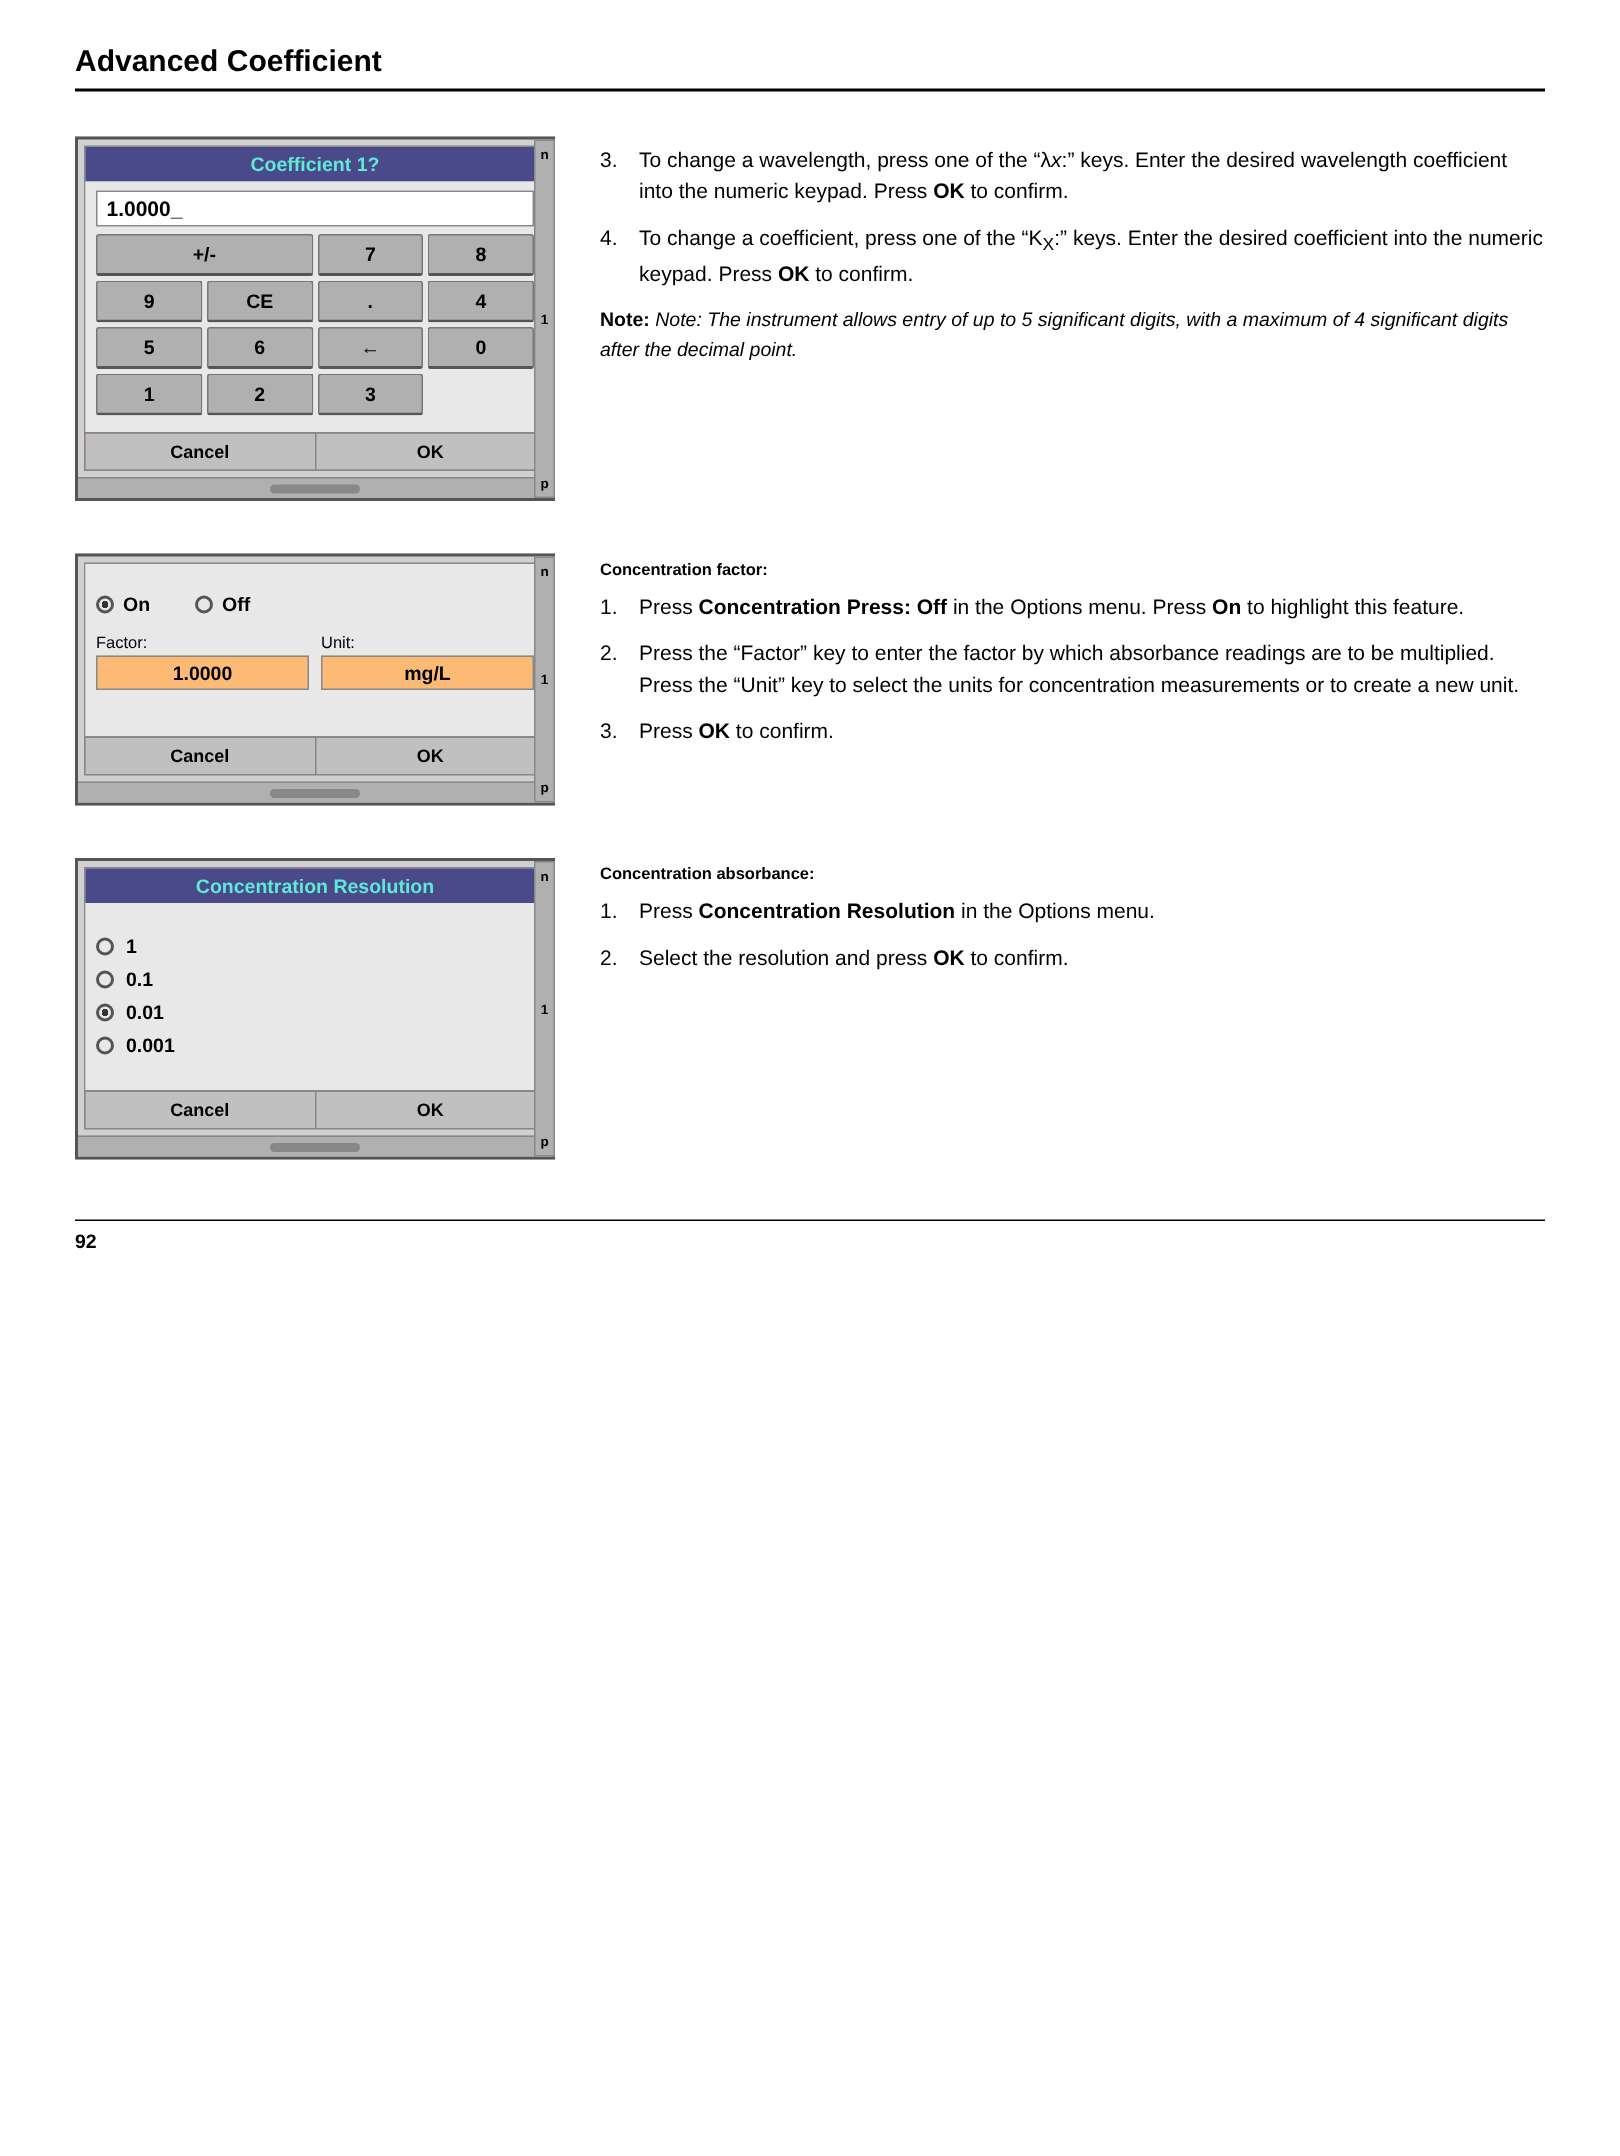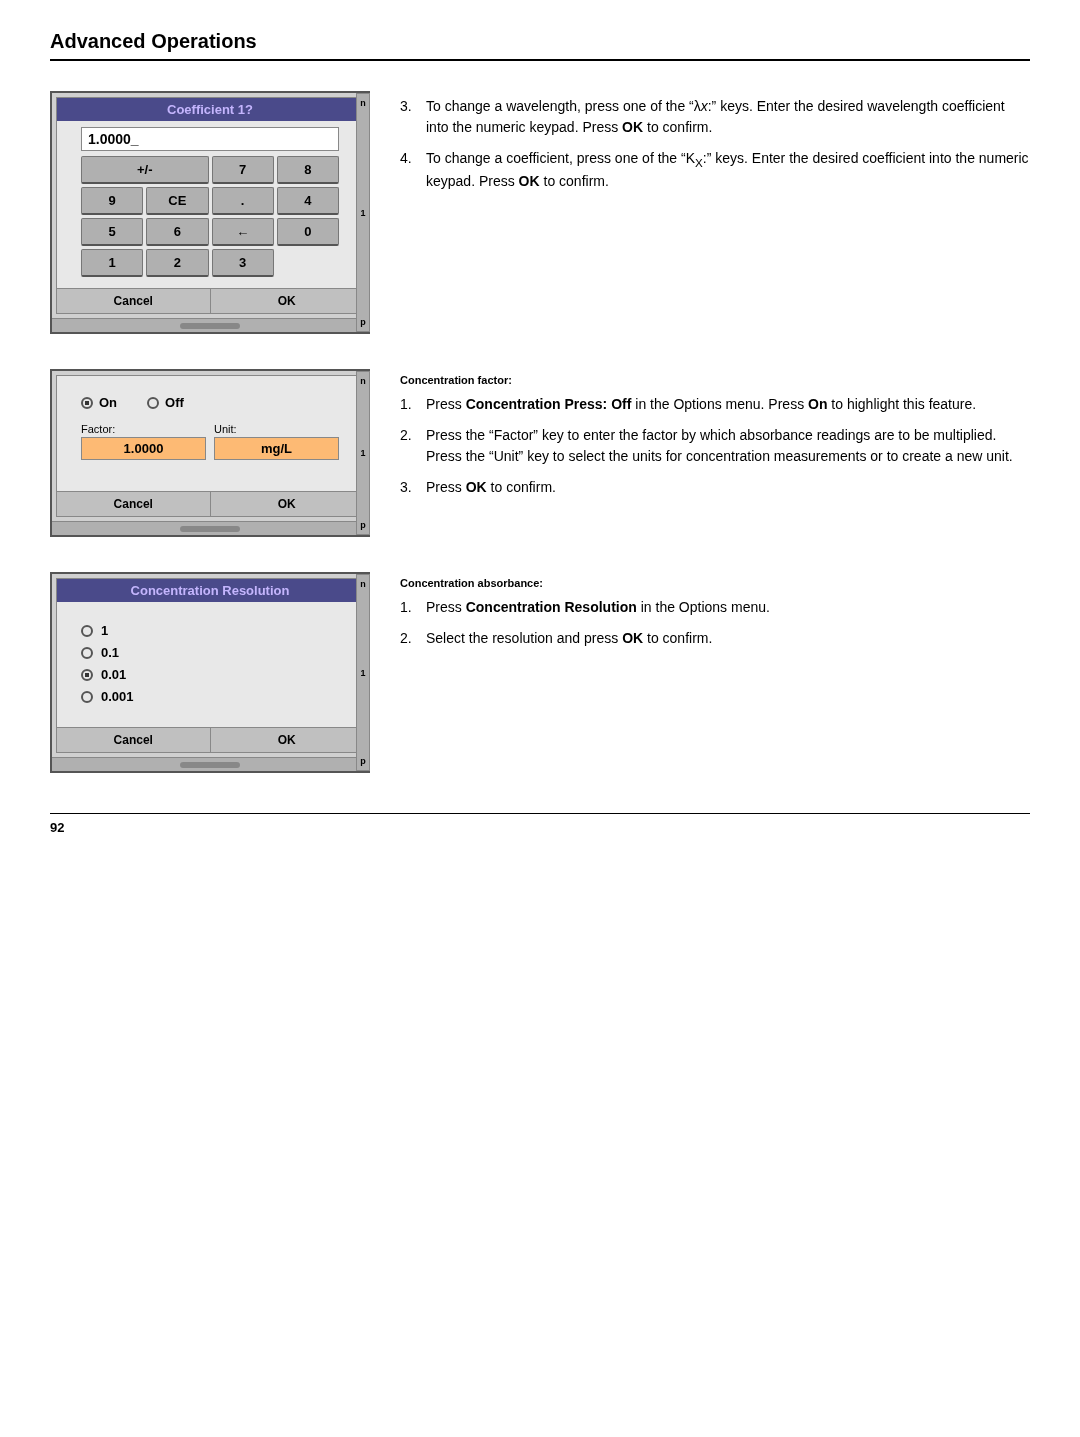--- a/index.html
+++ b/index.html
@@ -42,29 +42,29 @@
       position: relative;
       font-size: 12px;
     }
     .device-screen-inner {
       background: #c8c8c8;
       border: 1px solid #888;
       margin: 4px;
     }
     .screen-title-bar {
       background: #4a4a8a;
-      color: #c4b5fd;
+      color: #5eead4;
       text-align: center;
       font-weight: bold;
       font-size: 13px;
       padding: 4px 0;
     }
     .screen-body {
       background: #e8e8e8;
-      padding: 6px 24px;
+      padding: 6px 7px;
     }
 
     
     .keypad-display {
       background: #fff;
       border: 1px solid #888;
       padding: 3px 6px;
       margin-bottom: 5px;
       font-size: 14px;
       font-weight: bold;
@@ -201,21 +201,21 @@
       margin-top: 40px;
       padding-top: 6px;
       font-size: 13px;
       font-weight: bold;
     }
   </style>
 </head>
 <body>
 
 <div class="page-header">
-  <span class="page-title">Advanced Operations</span>
+  <span class="page-title">Advanced Coefficient</span>
 </div>
 
 <div class="content-section">
 
   <div class="device-screen" style="position:relative;">
     <div class="device-screen-inner">
       <div class="screen-title-bar">Coefficient 1?</div>
       <div class="screen-body">
         <div class="keypad-display">1.0000_</div>
         <div class="keypad-grid">
@@ -257,20 +257,24 @@
     <ul class="instruction-list">
       <li>
         <span class="list-num">3.</span>
         <span>To change a wavelength, press one of the “λ<em>x</em>:” keys. Enter the desired wavelength coefficient into the numeric keypad. Press <strong>OK</strong> to confirm.</span>
       </li>
       <li>
         <span class="list-num">4.</span>
         <span>To change a coefficient, press one of the “K<sub>X</sub>:” keys. Enter the desired coefficient into the numeric keypad. Press <strong>OK</strong> to confirm.</span>
       </li>
     </ul>
+    <p class="note-text">
+      <strong>Note:</strong>
+      <span>Note: The instrument allows entry of up to 5 significant digits, with a maximum of 4 significant digits after the decimal point.</span>
+    </p>
   </div>
 </div>
 
 <div class="content-section">
 
   <div class="device-screen" style="position:relative;">
     <div class="device-screen-inner">
       <div class="screen-body">
 
         <div style="display:flex;gap:30px;margin:8px 0;">

